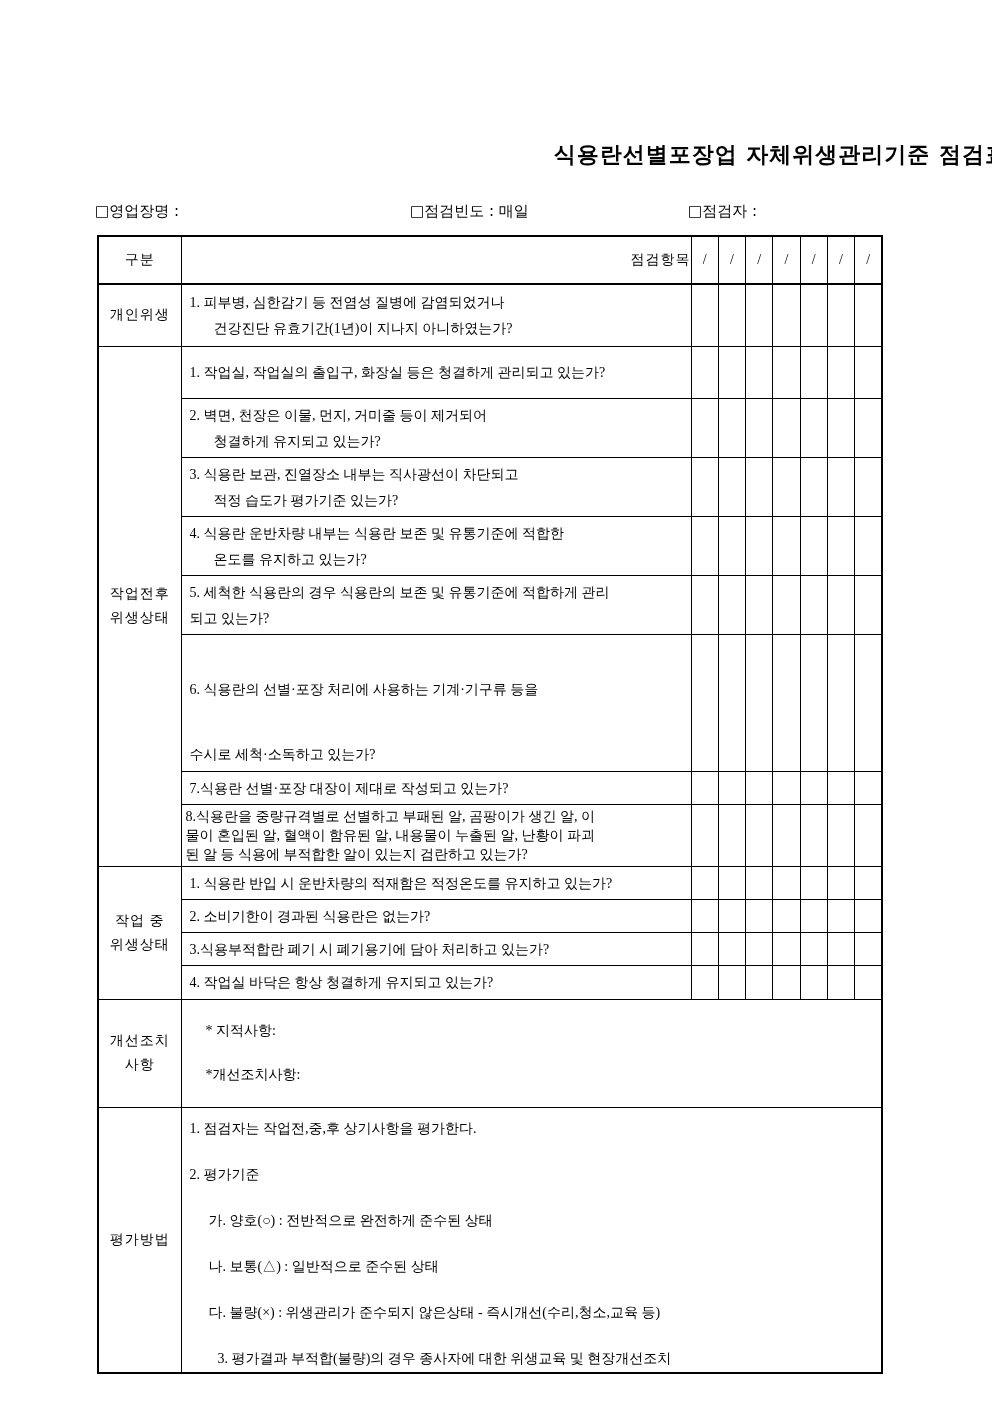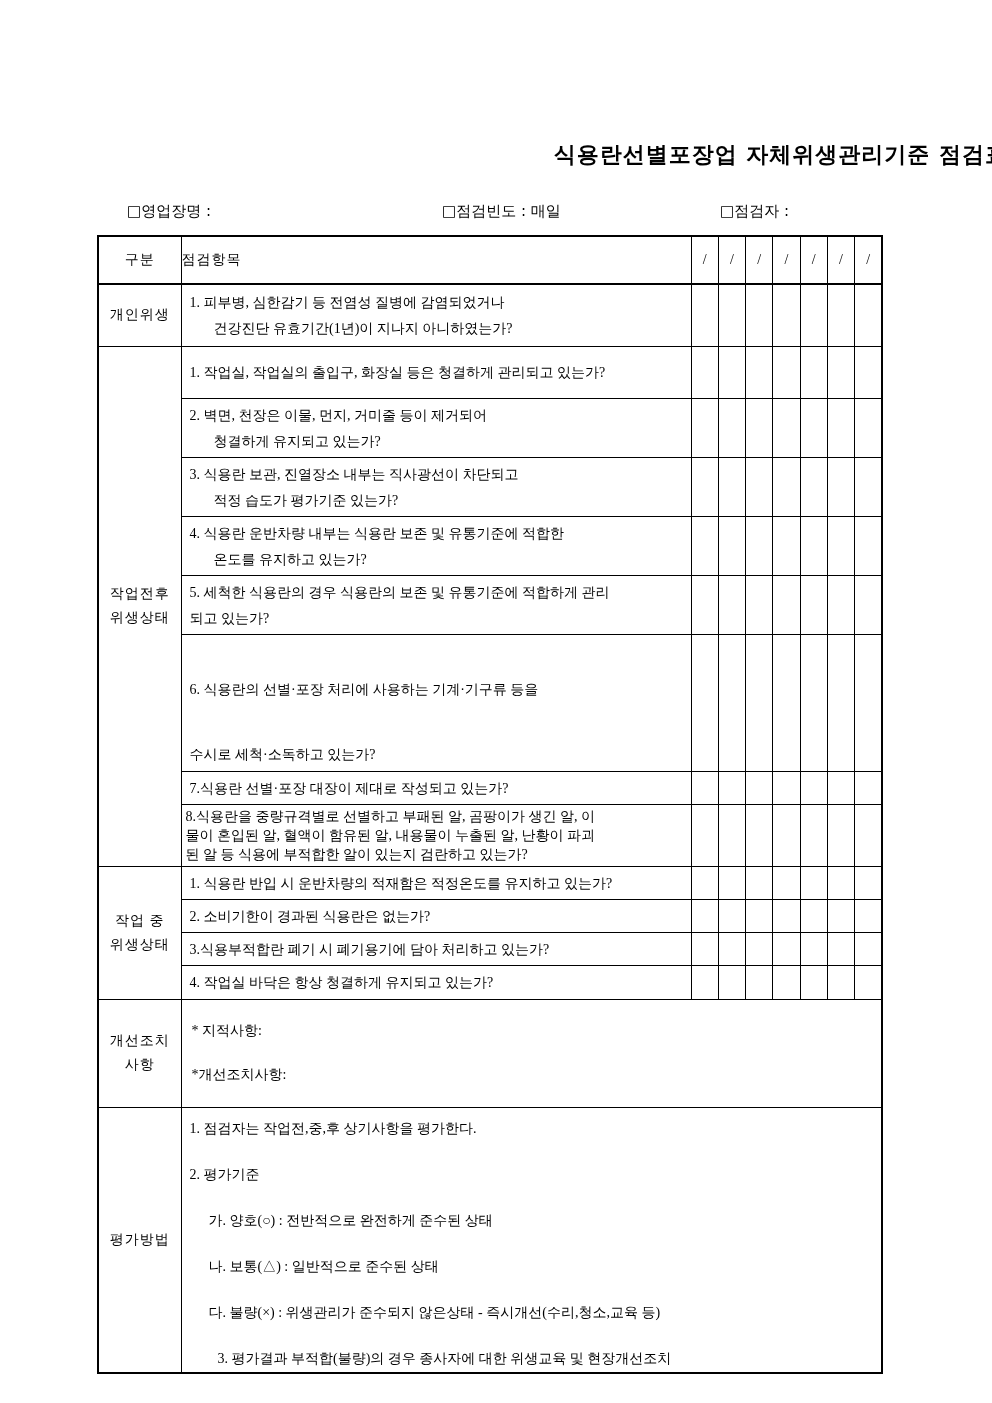--- a/index.html
+++ b/index.html
@@ -10,21 +10,21 @@
     color:#000;
     font-family:"DejaVu Sans", sans-serif;
   }
   .doc-title {
     position:absolute; top:140px; left:16px; width:992px;
     text-align:right;
     font-size:22px; font-weight:bold; letter-spacing:1px;
     white-space:nowrap;
   }
   .meta-row { position:absolute; top:202px; left:0; width:992px; font-size:15px; }
-  .meta-row span { position:absolute; white-space:nowrap;margin-left:32px; }
+  .meta-row span { position:absolute; white-space:nowrap; }
   .meta-business  { left:95px; }
   .meta-frequency { left:410px; }
   .meta-inspector { left:688px; }
 
   table.checklist {
     position:absolute; top:235px; left:97px;
     width:786px;
     border-collapse:collapse;
     table-layout:fixed;
     border:2px solid #000;
@@ -32,32 +32,32 @@
   }
   table.checklist td { border:1px solid #000; font-size:14px; vertical-align:middle; }
   tr.hdr td { border-bottom:2px solid #000; }
 
   td.cat {
     text-align:center;
     letter-spacing:1px;
     line-height:24px;
     padding:0 2px;
   }
-  td.hdr-item { text-align:left; font-size:15px; letter-spacing:1px; }
+  td.hdr-item { text-align:right; font-size:15px; letter-spacing:1px; }
   td.chk { text-align:center; }
   td.slash { font-size:15px; }
 
   td.item-cell { padding:4px 4px 2px 8px; }
   td.item-cell .ln { line-height:26px; white-space:nowrap; }
   td.item-cell .ind { padding-left:24px; }
   td.item-cell.gap .ln { line-height:29px;margin-top:36px; }
   td.item-cell.tight { padding:2px 2px 2px 4px; }
   td.item-cell.tight .ln { line-height:19px; }
 
-  td.note-cell { vertical-align:top; padding:18px 4px 0 10px;margin-left:8px; }
+  td.note-cell { vertical-align:top; padding:18px 4px 0 24px;margin-left:8px; }
   td.note-cell .ln { line-height:26px; margin-bottom:18px; white-space:nowrap; }
 
   td.method-cell { vertical-align:top; padding:8px 4px 0 8px; }
   td.method-cell .ln { line-height:26px; margin-bottom:20px; white-space:nowrap; }
   td.method-cell .ln:last-child { margin-bottom:0;margin-left:28px; }
   td.method-cell .ind2 { padding-left:19px; }
 </style>
 </head>
 <body>
 

